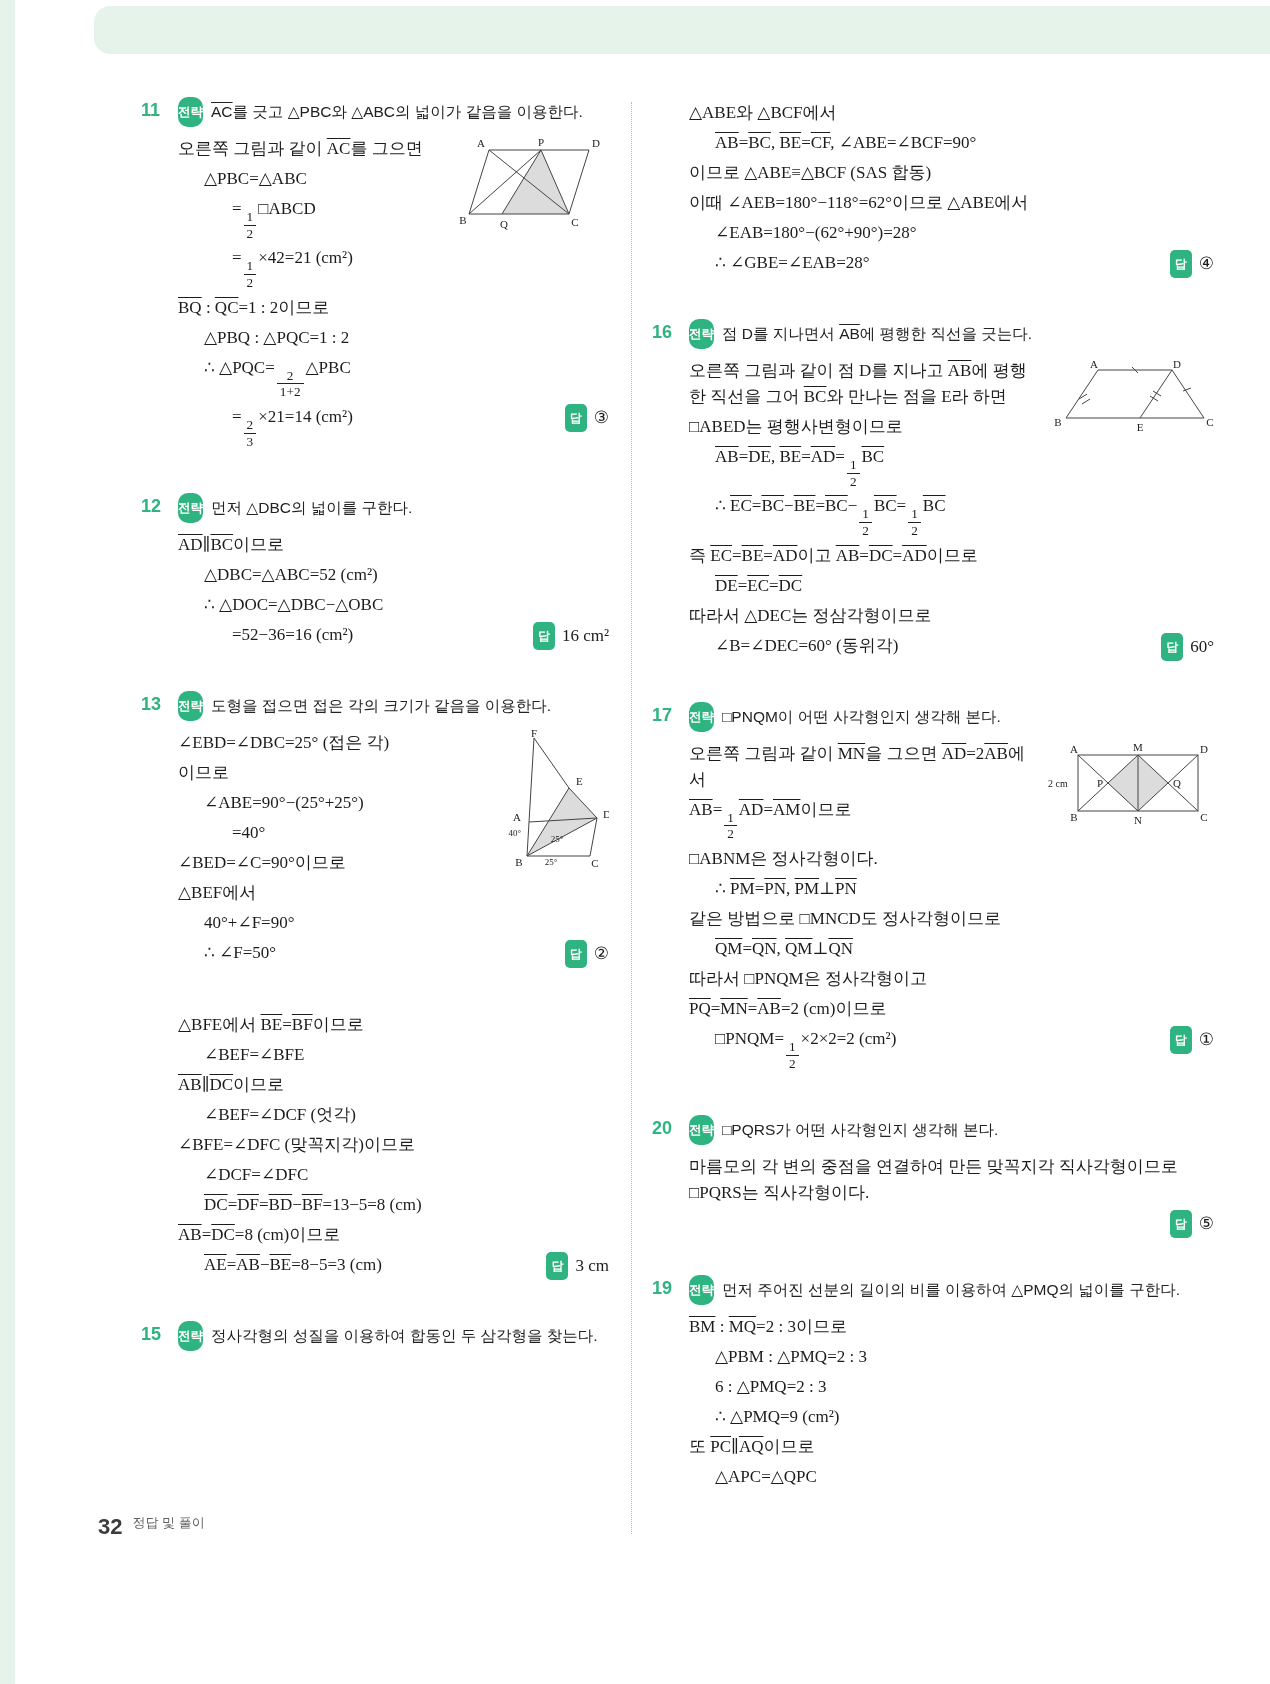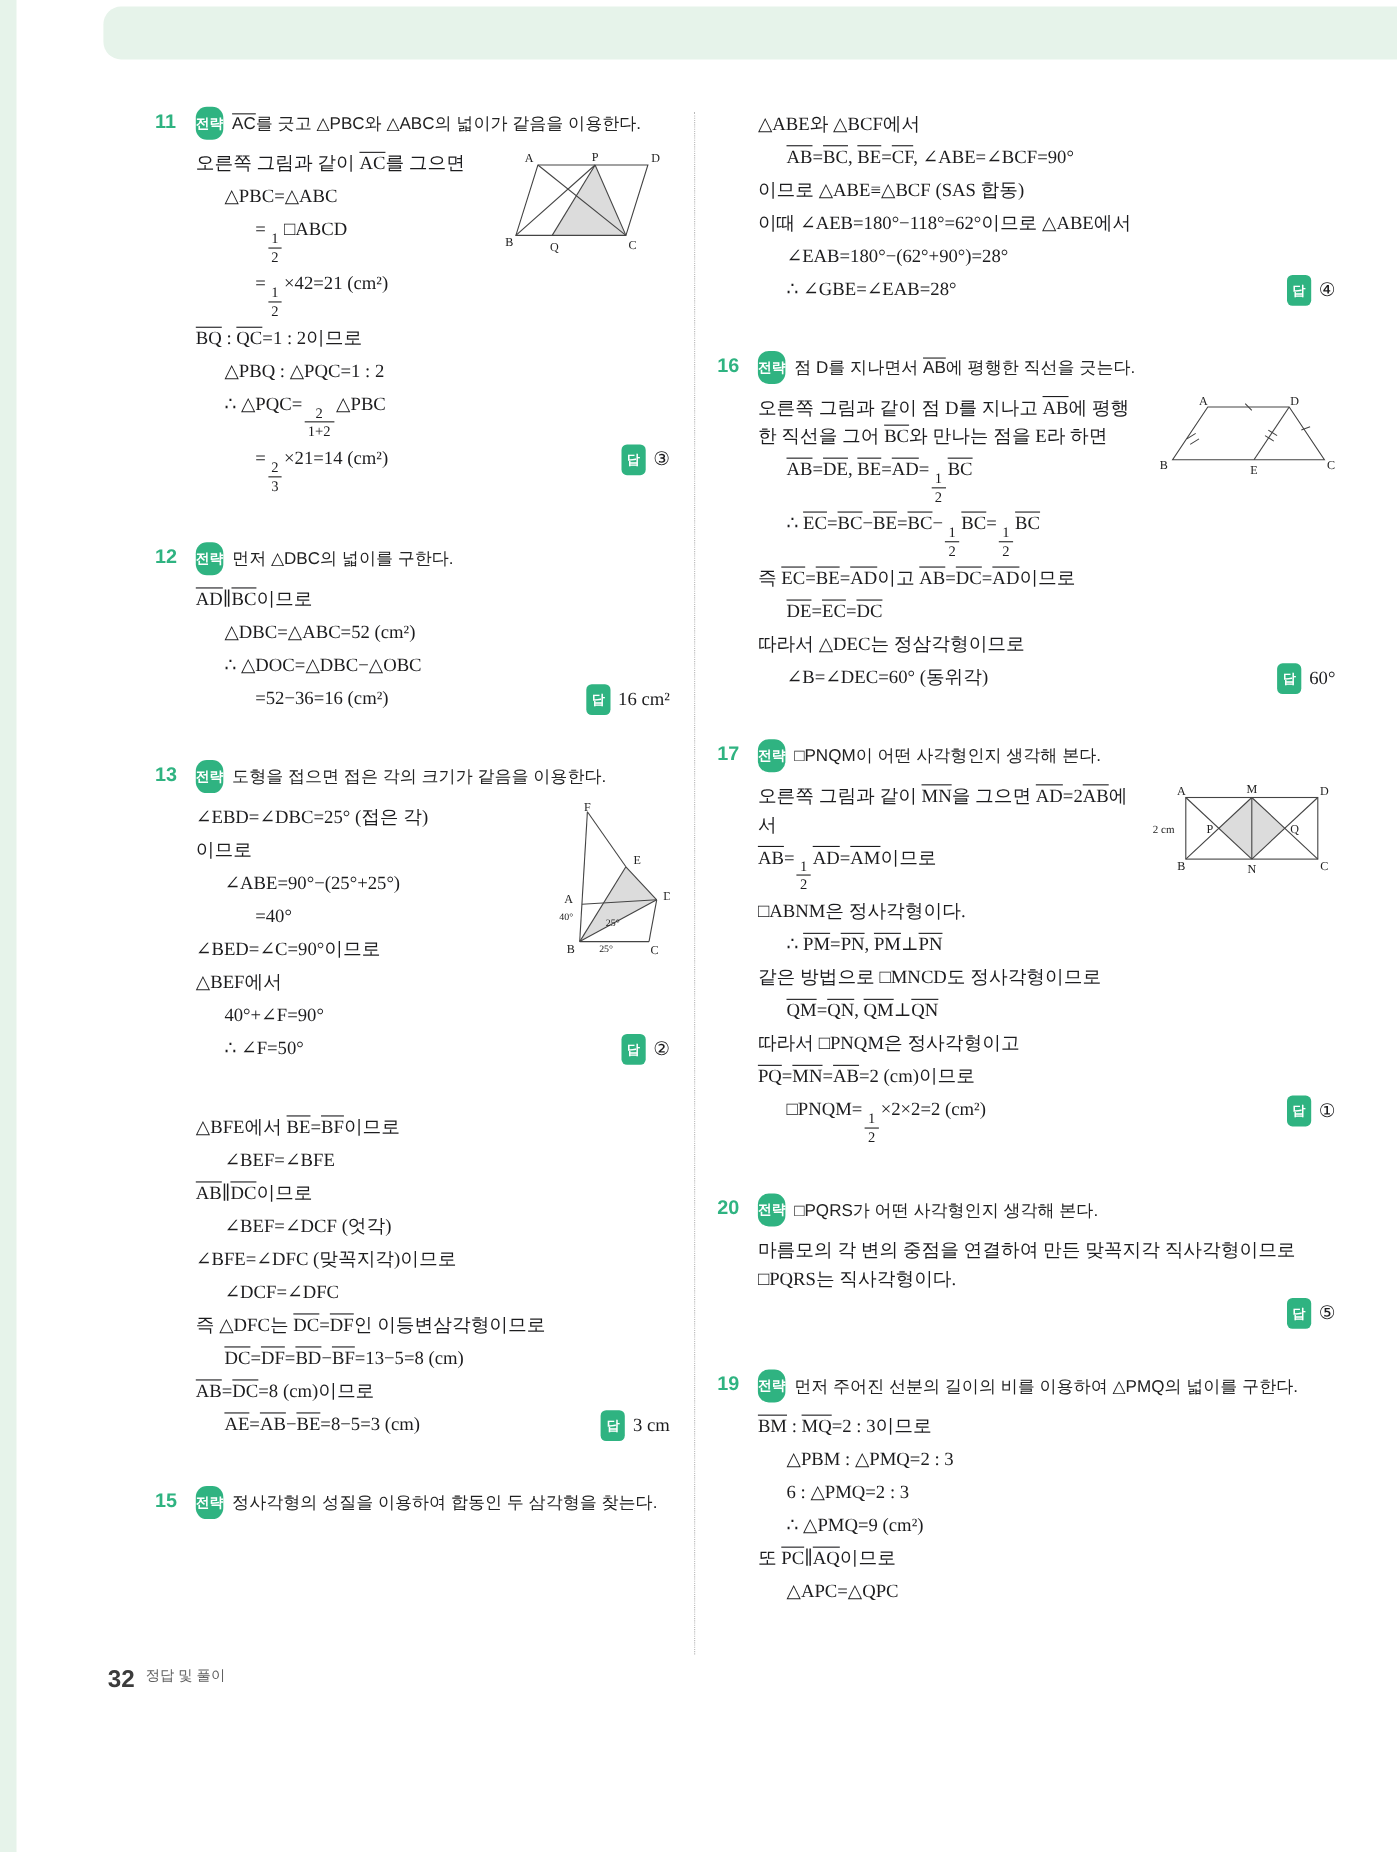--- a/index.html
+++ b/index.html
@@ -168,21 +168,20 @@
         </div>
       </section>
       <section class="block">
         <div class="pbody">
           <div class="line ind0"><span class="m">△BFE에서 <span class="ov">BE</span>=<span class="ov">BF</span>이므로</span></div>
           <div class="line ind1"><span class="m">∠BEF=∠BFE</span></div>
           <div class="line ind0"><span class="m"><span class="ov">AB</span>∥<span class="ov">DC</span>이므로</span></div>
           <div class="line ind1"><span class="m">∠BEF=∠DCF (엇각)</span></div>
           <div class="line ind0"><span class="m">∠BFE=∠DFC (맞꼭지각)이므로</span></div>
           <div class="line ind1"><span class="m">∠DCF=∠DFC</span></div>
-          <div class="line ind0"><span class="m">즉 △DFC는 <span class="ov">DC</span>=<span class="ov">DF</span>인 이등변삼각형이므로</span></div>
           <div class="line ind1"><span class="m"><span class="ov">DC</span>=<span class="ov">DF</span>=<span class="ov">BD</span>−<span class="ov">BF</span>=13−5=8 (cm)</span></div>
           <div class="line ind0"><span class="m"><span class="ov">AB</span>=<span class="ov">DC</span>=8 (cm)이므로</span></div>
           <div class="line ind1"><span class="ans">
               <span class="abadge">답</span>
               <span class="aval">3 cm</span>
             </span><span class="m"><span class="ov">AE</span>=<span class="ov">AB</span>−<span class="ov">BE</span>=8−5=3 (cm)</span></div>
         </div>
       </section>
       <section class="block">
         <div class="phead">
@@ -221,20 +220,21 @@
     <path d="M99 33 L107 38 M96 38 L104 43" stroke="#444" stroke-width="1" fill="none"></path>
     <path d="M78 9 L84 15 M129 33 L137 30" stroke="#444" stroke-width="1" fill="none"></path>
     <text x="40" y="10" font-size="11" text-anchor="middle">A</text>
     <text x="123" y="10" font-size="11" text-anchor="middle">D</text>
     <text x="4" y="68" font-size="11" text-anchor="middle">B</text>
     <text x="86" y="73" font-size="11" text-anchor="middle">E</text>
     <text x="156" y="68" font-size="11" text-anchor="middle">C</text>
   </svg>
 </span>
           <div class="line ind0"><span class="m">오른쪽 그림과 같이 점 D를 지나고 <span class="ov">AB</span>에 평행한 직선을 그어 <span class="ov">BC</span>와 만나는 점을 E라 하면</span></div>
+          <div class="line ind0"><span class="m">□ABED는 평행사변형이므로</span></div>
           <div class="line ind1"><span class="m"><span class="ov">AB</span>=<span class="ov">DE</span>, <span class="ov">BE</span>=<span class="ov">AD</span>=<span class="fr">
                 <span class="nu">1</span>
                 <span class="dn">2</span>
               </span><span class="ov">BC</span></span></div>
           <div class="line ind1"><span class="m">∴ <span class="ov">EC</span>=<span class="ov">BC</span>−<span class="ov">BE</span>=<span class="ov">BC</span>−<span class="fr">
                 <span class="nu">1</span>
                 <span class="dn">2</span>
               </span><span class="ov">BC</span>=<span class="fr">
                 <span class="nu">1</span>
                 <span class="dn">2</span>

